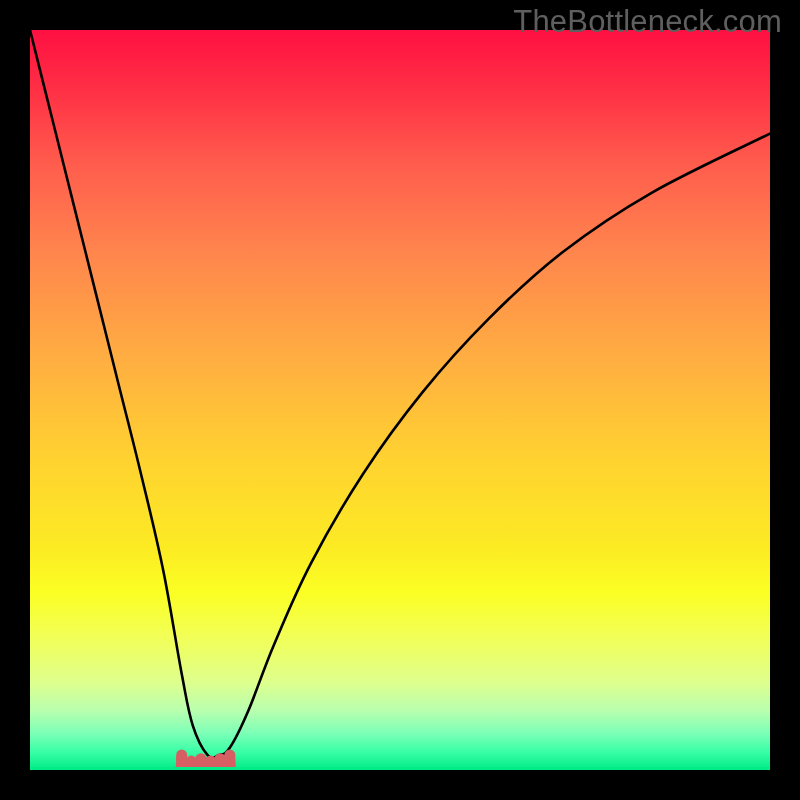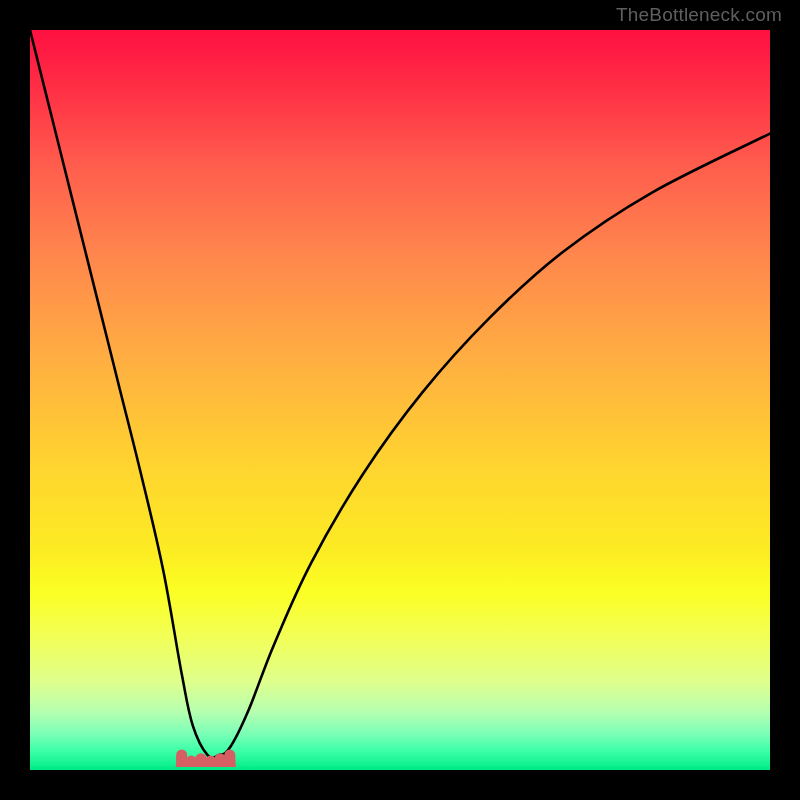--- a/index.html
+++ b/index.html
@@ -4,21 +4,21 @@
 <style>
   * { margin: 0; padding: 0; box-sizing: border-box; }
   html, body { width: 800px; height: 800px; overflow: hidden; }
   body { background: #000000; font-family: Arial, Helvetica, sans-serif; position: relative; }
 
   .watermark {
     position: absolute;
     top: 4px;
     right: 18px;
     color: #5f5f5f;
-    font-size: 19px;
+    font-size: 31px;
     font-weight: 400;
     letter-spacing: 0.2px;
     z-index: 30;
   }
 
   .plot-frame {
     position: absolute;
     left: 30px;
     top: 30px;
     width: 740px;

